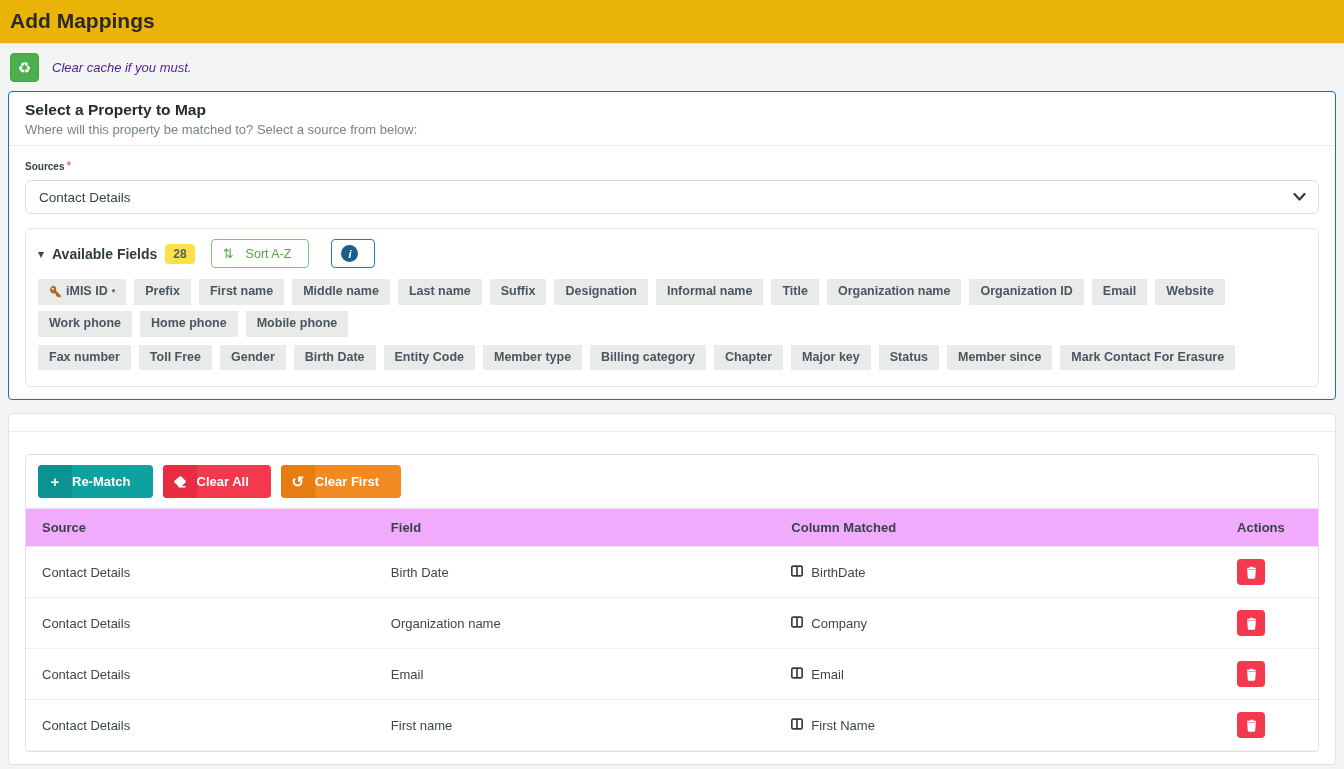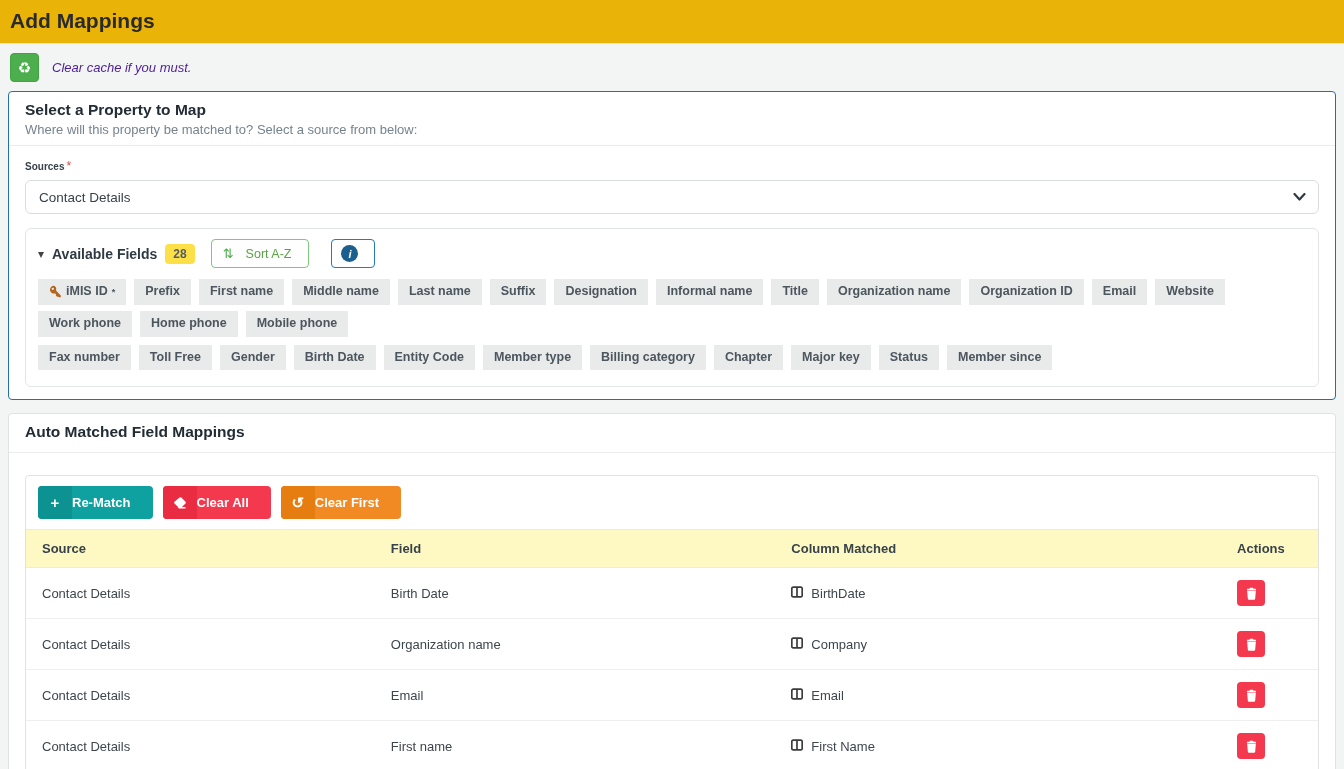--- a/index.html
+++ b/index.html
@@ -67,21 +67,21 @@
   .btn { display:inline-flex; align-items:stretch; border:none; border-radius:4px; overflow:hidden;
     color:#fff; font-weight:bold; font-size:13px; cursor:pointer; padding:0; font-family:inherit; }
   .btn .ico { width:34px; display:flex; align-items:center; justify-content:center; font-size:15px; }
   .btn .lbl { padding:9px 22px 9px 0; display:flex; align-items:center; }
   .btn-teal { background:var(--teal,#0fa0a0); } .btn-teal .ico { background:#0d9292; }
   .btn-red { background:var(--red,#f4394e); } .btn-red .ico { background:#ea2c42; }
   .btn-orange { background:var(--orange,#f18a23); } .btn-orange .ico { background:#e67d10; }
 
   
   table { width:100%; border-collapse:collapse; table-layout:fixed; font-size:13px; color:#3d464d; }
-  thead th { background:#fef9c3; border-top:1px solid #e8eaeb; border-bottom:1px solid #e8eaeb;
+  thead th { background:#f0abfc; border-top:1px solid #e8eaeb; border-bottom:1px solid #e8eaeb;
     font-weight:bold; color:#37424a; text-align:left; padding:11px 16px; font-size:13px; }
   tbody td { border-bottom:1px solid #efefef; padding:12px 16px; height:44px; }
   tbody tr:last-child td { border-bottom:1px solid #efefef; }
   .col-source { width:27%; } .col-field { width:31%; } .col-column { width:34.5%; } .col-actions { width:7.5%; }
   .col-cell { display:flex; align-items:center; gap:8px; }
   .trash-btn { width:28px; height:26px; background:var(--red,#f4394e); border:none; border-radius:4px;
     display:flex; align-items:center; justify-content:center; cursor:pointer; padding:0; }
 </style>
 </head>
 <body>
@@ -163,28 +163,28 @@
         <span class="tag">Toll Free</span>
         <span class="tag">Gender</span>
         <span class="tag">Birth Date</span>
         <span class="tag">Entity Code</span>
         <span class="tag">Member type</span>
         <span class="tag">Billing category</span>
         <span class="tag">Chapter</span>
         <span class="tag">Major key</span>
         <span class="tag">Status</span>
         <span class="tag">Member since</span>
+        <span class="tag">Mark Contact For Erasure</span>
       </div>
     </div>
   </div>
 </div>
 
 <div class="panel mappings">
   <div class="panel-head">
-    <div class="panel-title">Auto Matched Field Mappings</div>
   </div>
   <div class="panel-body">
     <div class="inner-box">
       <div class="toolbar">
         <button class="btn btn-teal">
           <span class="ico">+</span>
           <span class="lbl">Re-Match</span>
         </button>
         <button class="btn btn-red">
           <span class="ico">

